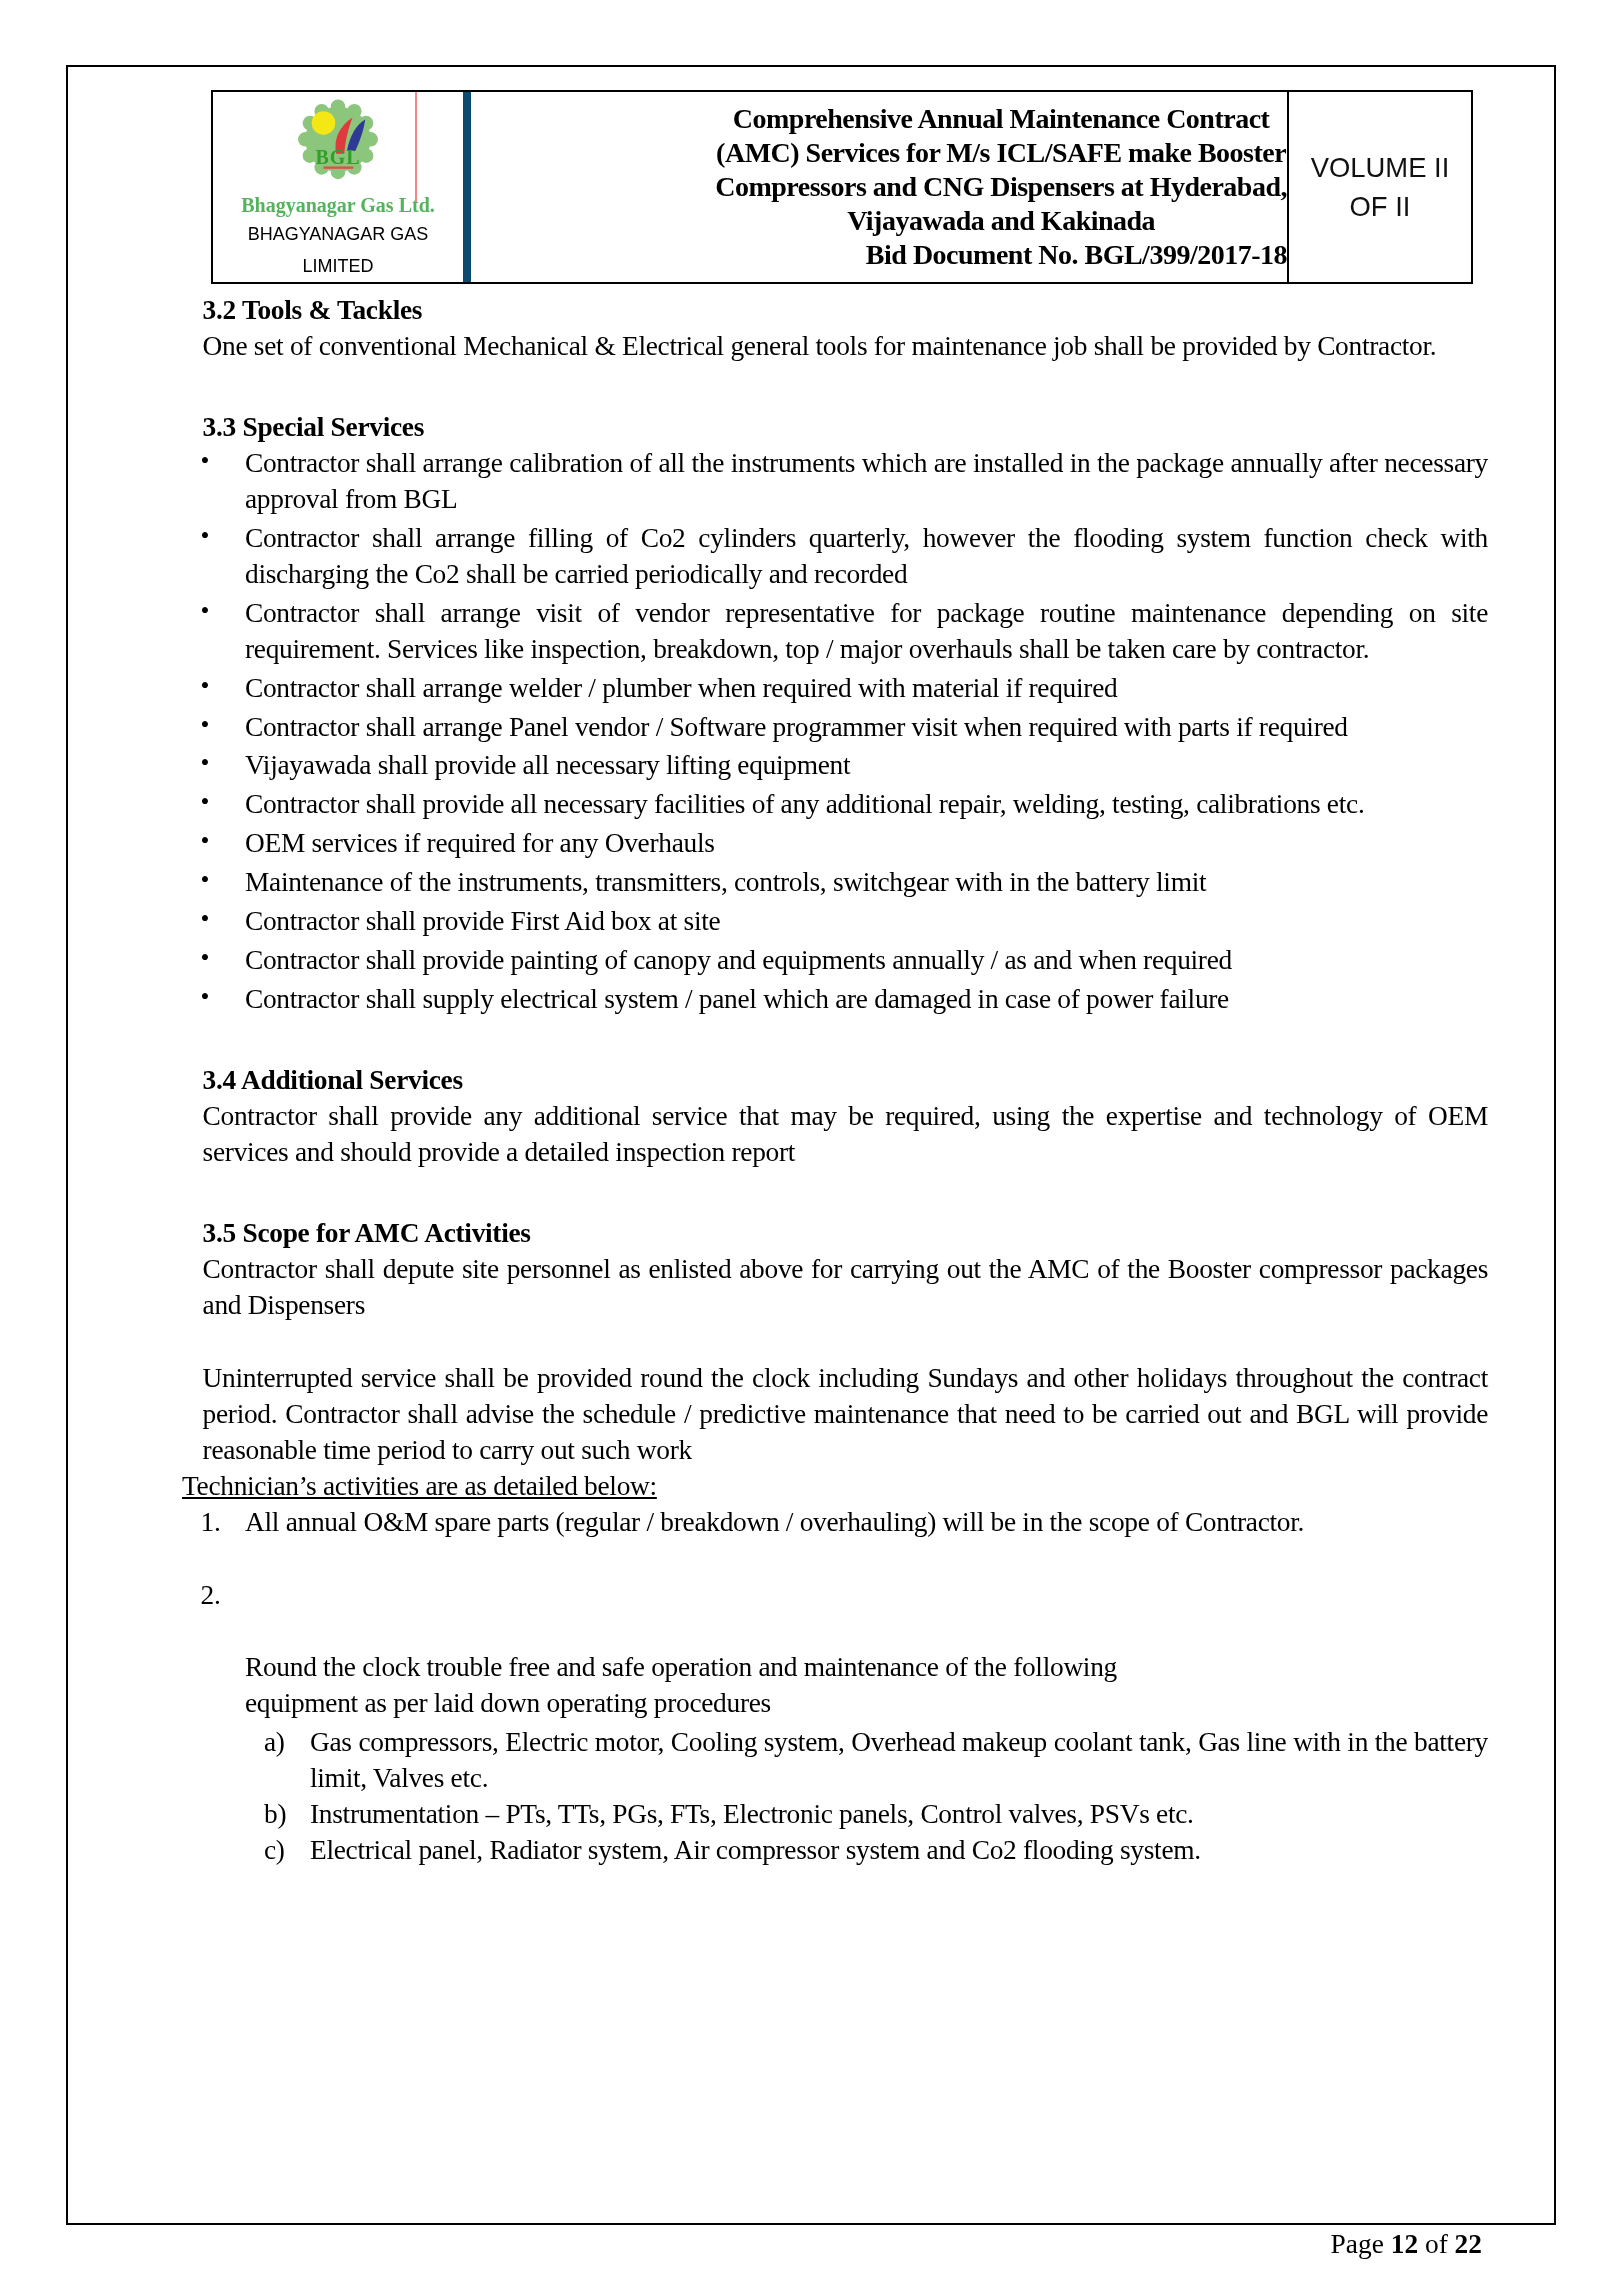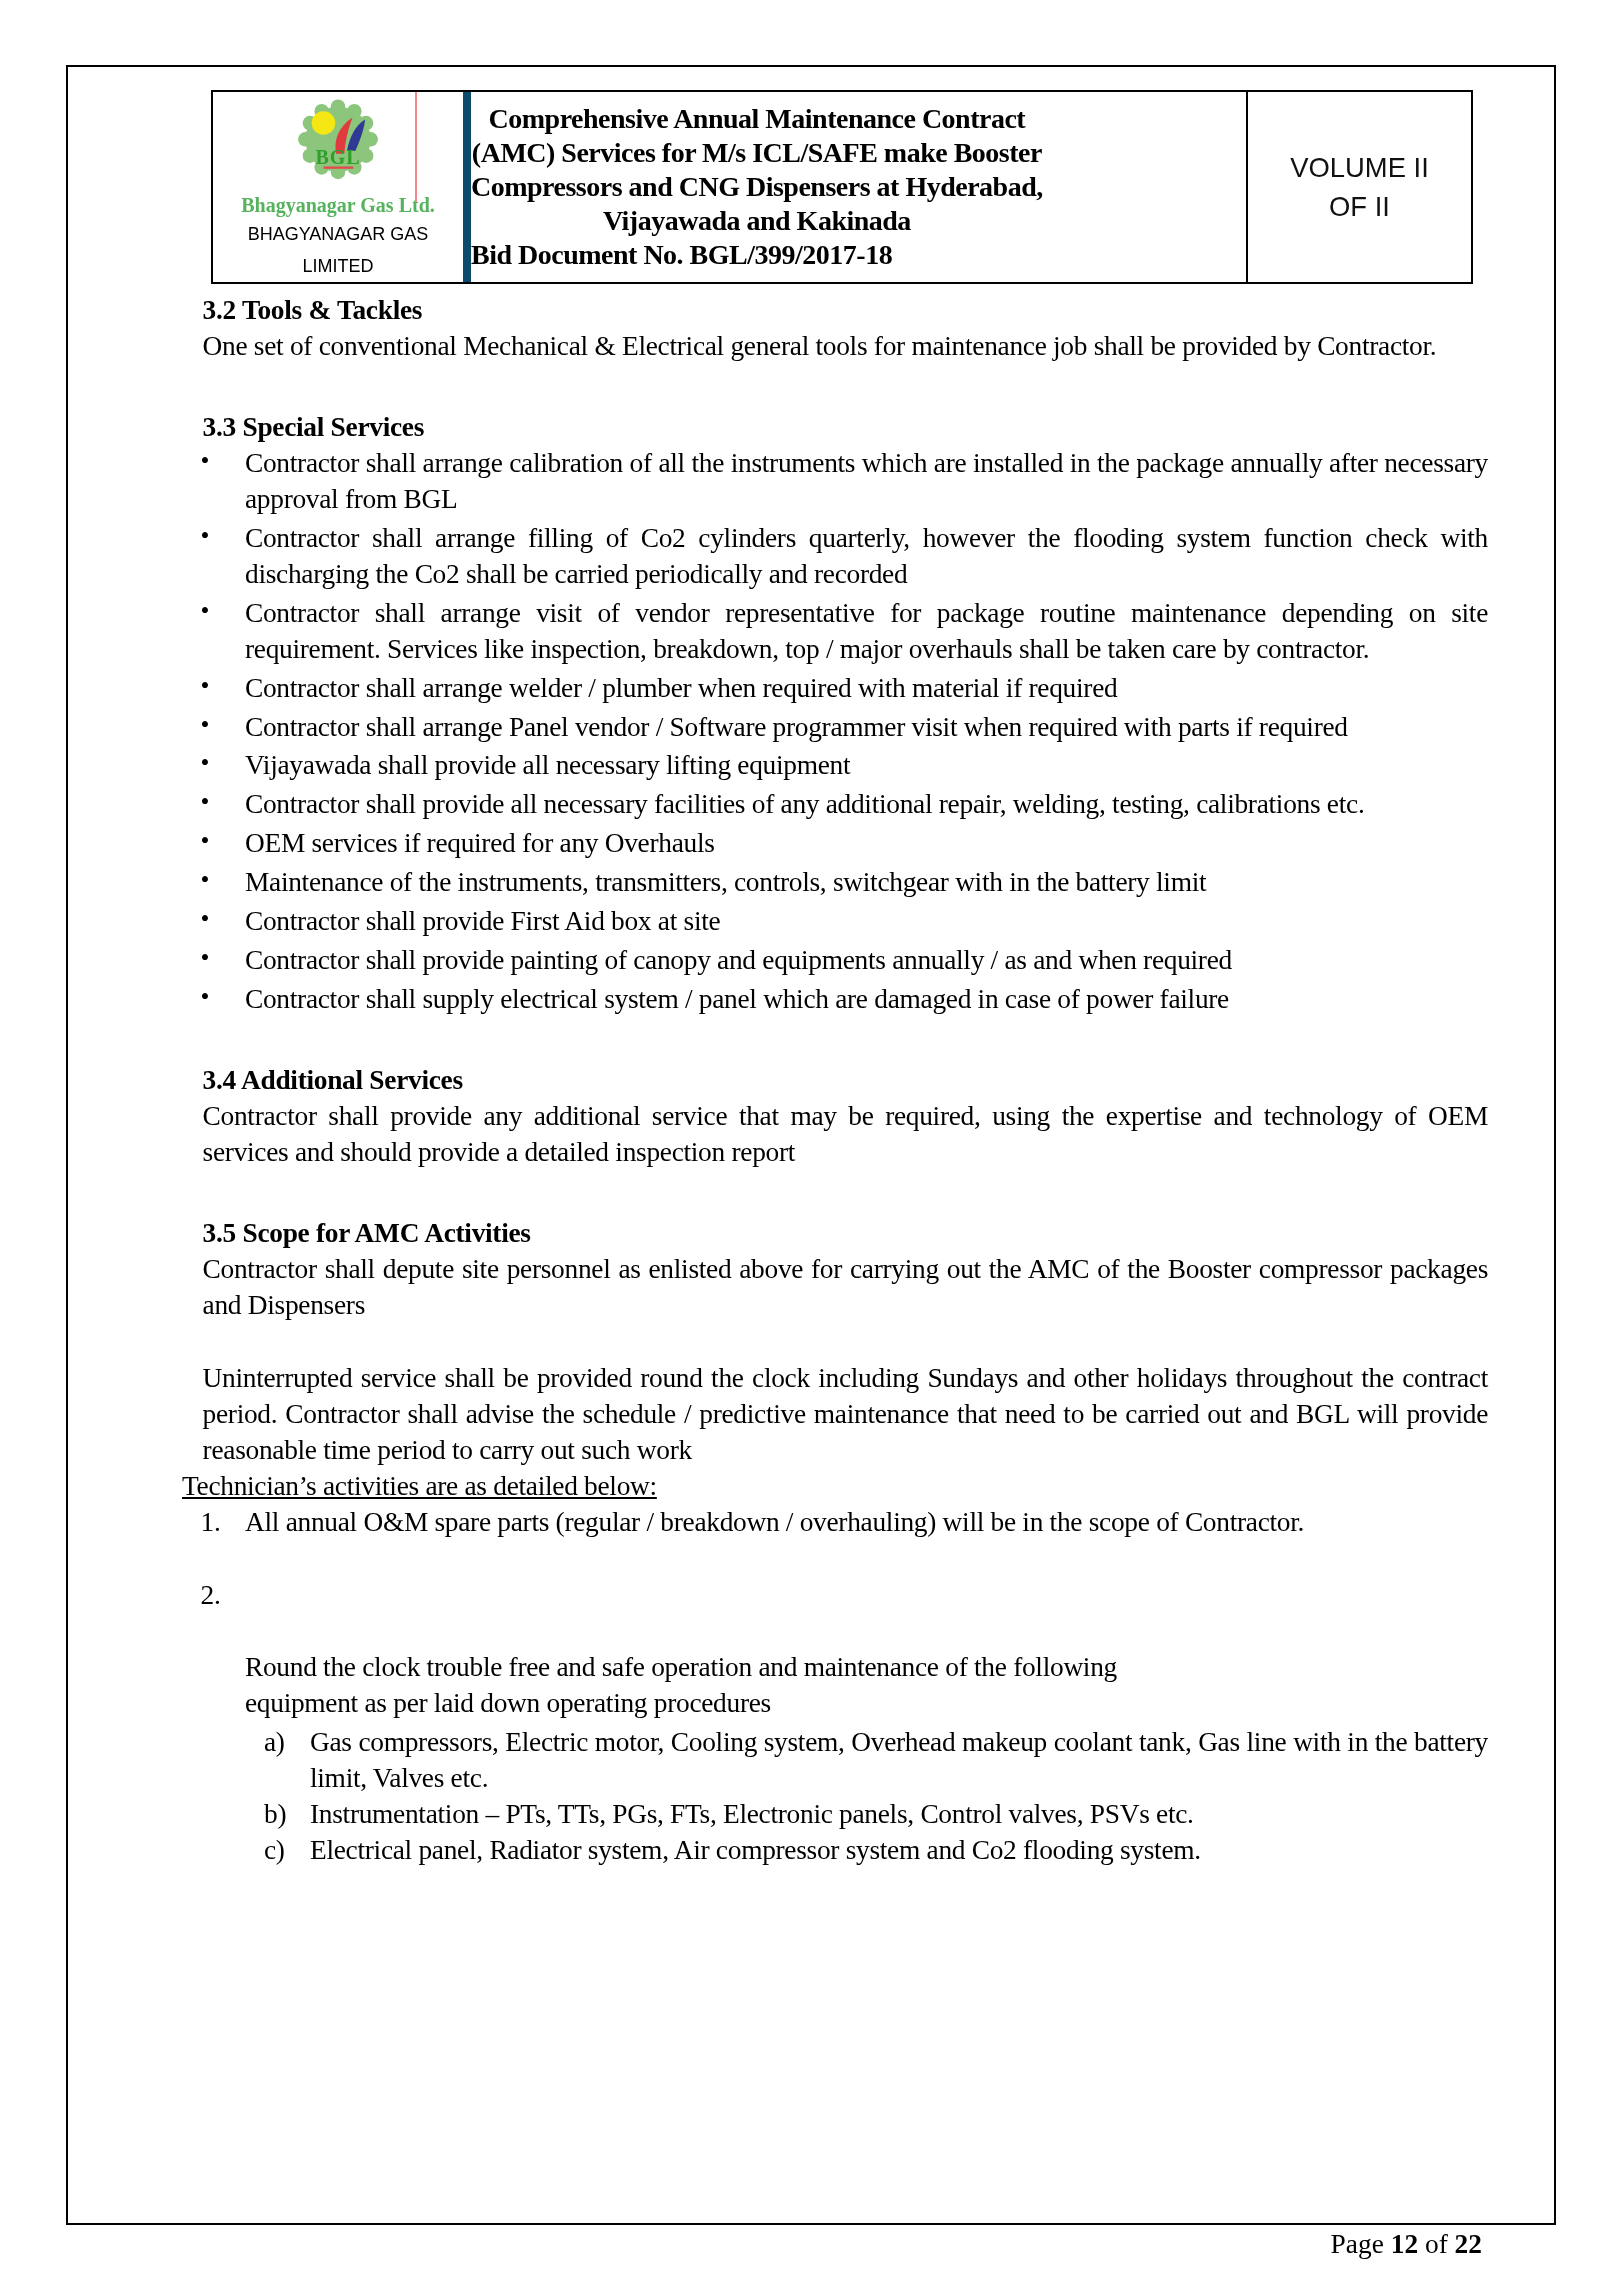--- a/index.html
+++ b/index.html
@@ -13,24 +13,24 @@
   .cell{box-sizing:border-box;}
   .cell-logo{width:258px;border-right:8px solid #0c4a6e;position:relative;
         display:flex;flex-direction:column;align-items:center;padding-top:2px;}
   .logo-svg{width:110px;height:102px;display:block;}
   .logo-caption{font-family:"Liberation Serif",serif;font-weight:bold;font-size:20px;
         line-height:19.6px;text-align:center;}
   .company-name{font-family:"Liberation Sans",sans-serif;font-size:18px;line-height:32px;
         text-align:center;white-space:pre-line;margin-top:2.9px;}
   .scan-line{position:absolute;top:0;left:202px;width:2px;height:110px;background:#f2888d;}
   .cell-title{flex:1;display:flex;flex-direction:column;justify-content:center;
-        align-items:flex-start;text-align:center;font-weight:bold;font-size:28px;
+        align-items:flex-end;text-align:center;font-weight:bold;font-size:28px;
         line-height:34px;letter-spacing:-0.5px;}
   .doc-title{white-space:pre-line;}
-  .cell-volume{width:225px;border-left:2px solid #000;display:flex;align-items:center;
+  .cell-volume{width:184px;border-left:2px solid #000;display:flex;align-items:center;
         justify-content:center;text-align:center;font-family:"Liberation Sans",sans-serif;
         font-size:27.4px;line-height:39px;white-space:pre-line;color:#111;}
   
   .content{position:absolute;left:182px;top:292px;width:1306px;font-size:27.4px;
         line-height:36px;letter-spacing:-0.3px;}
   .h-sec{font-weight:bold;padding-left:20.6px;}
   .para{padding-left:20.6px;text-align:justify;}
   .mt{margin-top:45px;}
   .mt-sm{margin-top:37px;}
   .li{position:relative;padding-left:63px;text-align:justify;margin-bottom:2.9px;}

